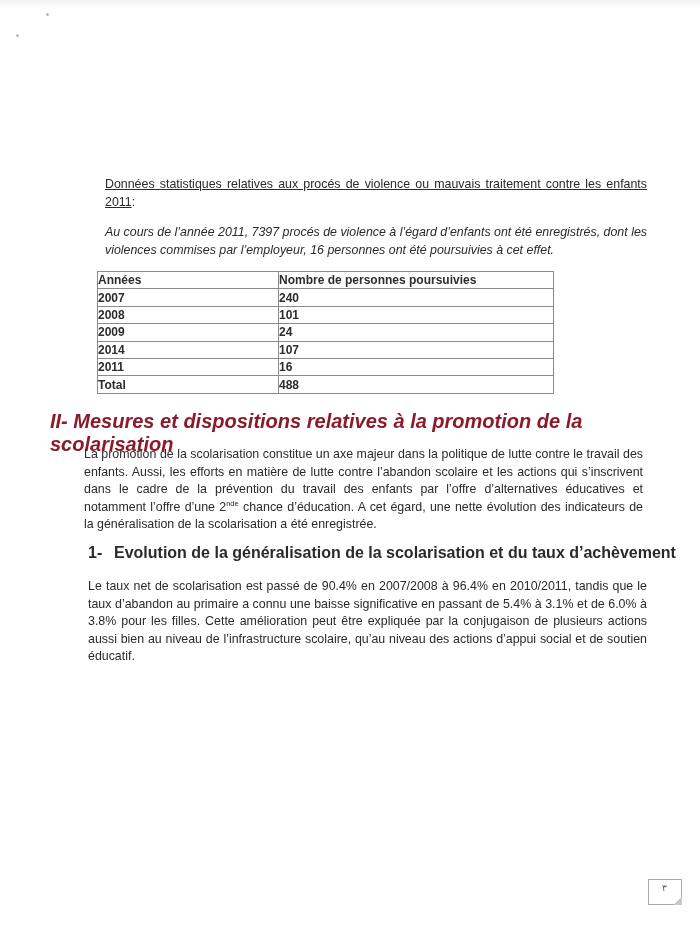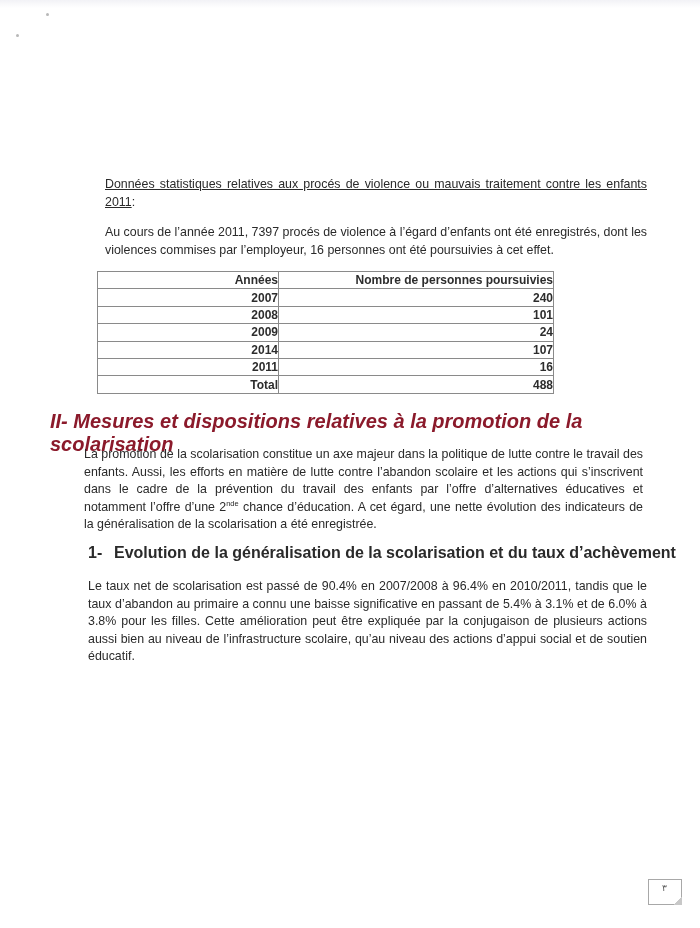--- a/index.html
+++ b/index.html
@@ -6,24 +6,24 @@
     body {
       width: 700px; height: 928px; background: #ffffff; position: relative;
       font-family: "Liberation Sans", sans-serif; color: #2a2a2a; overflow: hidden;
     }
     .scan-dot { position: absolute; width: 3px; height: 3px; border-radius: 50%; background: #b8b8b8; }
     .top-shade { position: absolute; top: 0; left: 0; width: 700px; height: 8px;
       background: linear-gradient(to bottom, #f2f2f6, rgba(255,255,255,0)); }
     .para { position: absolute; font-size: 12.4px; line-height: 17.6px; text-align: justify; }
     .u { text-decoration: underline; }
     #heading-stats { left: 105px; top: 176px; width: 542px; }
-    #para-stats { left: 105px; top: 224px; width: 542px; }
+    #para-stats { left: 105px; top: 224px; width: 542px; font-style: italic; }
     table.stats { position: absolute; left: 97px; top: 271px; width: 457px; border-collapse: collapse;
       font-size: 12px; font-weight: bold; color: #2d2d2d; }
-    table.stats td, table.stats th { border: 1px solid #8a8a8a; text-align: right; padding: 0; height: 16.4px; line-height: 16px; }
+    table.stats td, table.stats th { border: 1px solid #8a8a8a; text-align: left; padding: 0; height: 16.4px; line-height: 16px; }
     table.stats th { font-weight: bold; }
     table.stats .c1 { width: 180px; }
     .section-title { position: absolute; left: 50px; top: 410px; font-size: 20px; font-weight: bold; color: #8b1a2b; font-style: italic; }
     #para-promo { left: 84px; top: 446px; width: 559px; }
     sup { font-size: 7.5px; line-height: 0; vertical-align: 5px; }
     .sub-title { position: absolute; left: 88px; top: 544px; font-size: 16px; font-weight: bold; }
     .sub-title .num { display: inline-block; width: 26px; }
     #para-taux { left: 88px; top: 578px; width: 559px; }
     .page-box { position: absolute; left: 648px; top: 879px; width: 32px; height: 24px;
       border: 1px solid #a8a8a8; background: #fff; }

